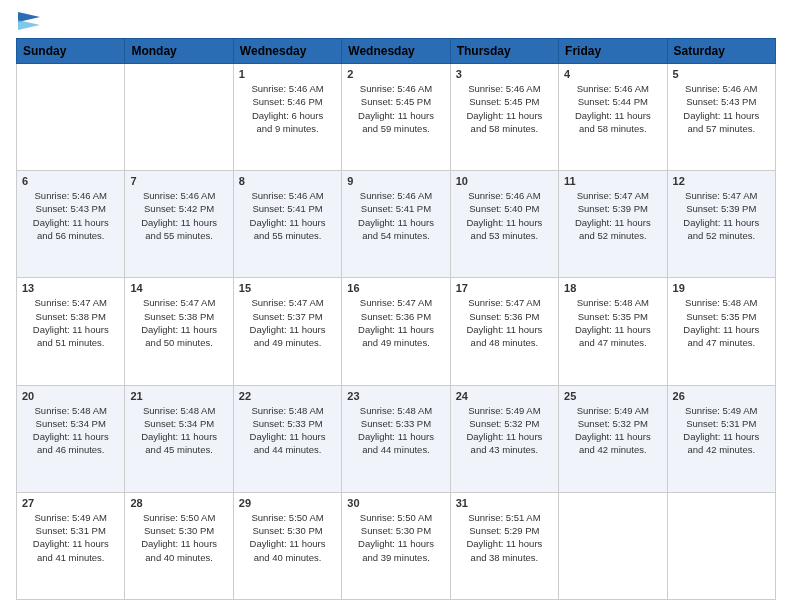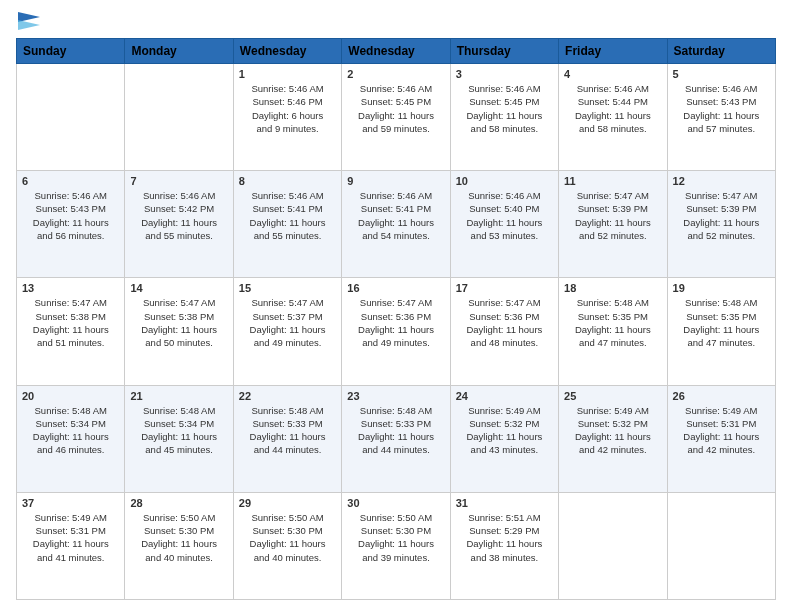--- a/index.html
+++ b/index.html
@@ -372,21 +372,21 @@
             <div class="day-info">
               <div>Sunrise: 5:49 AM</div>
               <div>Sunset: 5:31 PM</div>
               <div>Daylight: 11 hours</div>
               <div>and 42 minutes.</div>
             </div>
           </td>
         </tr>
         <tr>
           <td>
-            <span class="day-num">37</span>
+            <span class="day-num">27</span>
             <div class="day-info">
               <div>Sunrise: 5:49 AM</div>
               <div>Sunset: 5:31 PM</div>
               <div>Daylight: 11 hours</div>
               <div>and 41 minutes.</div>
             </div>
           </td>
           <td>
             <span class="day-num">28</span>
             <div class="day-info">

